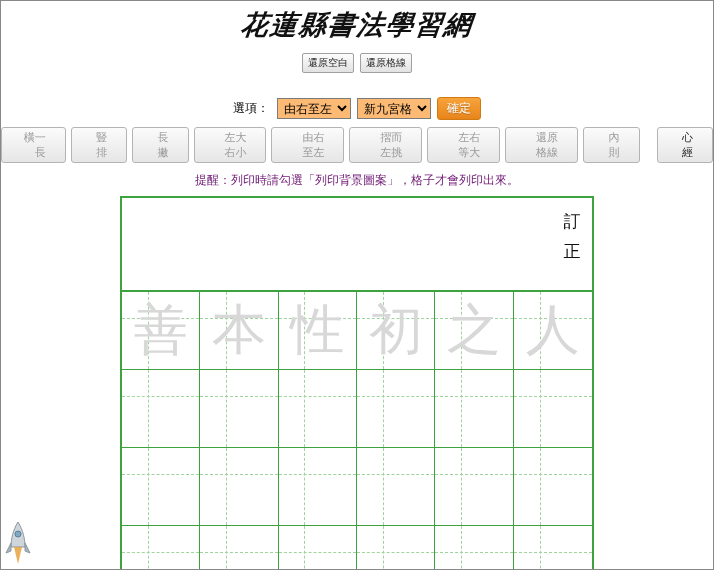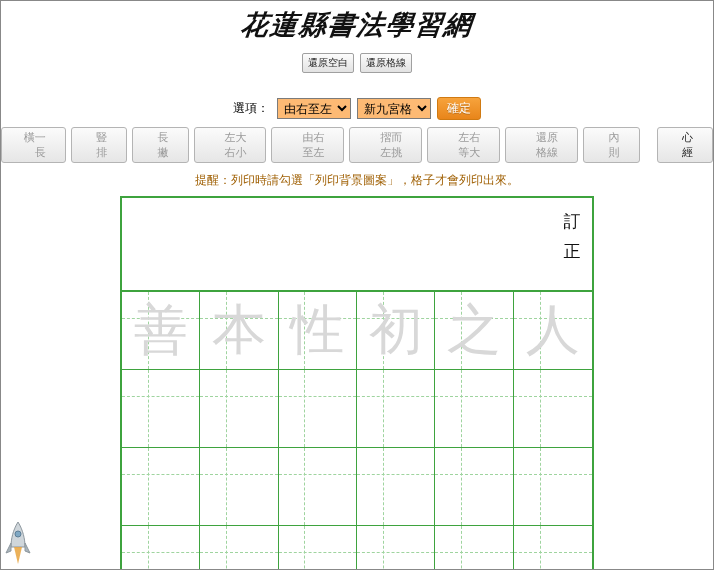--- a/index.html
+++ b/index.html
@@ -137,21 +137,21 @@
   .btn-tool.active {
     color: #222;
     margin-left: 12px;
   }
 
   
   .hint {
     text-align: center;
     font-size: 12px;
     font-family: "DejaVu Sans", sans-serif;
-    color: #a16207;
+    color: #701a75;
     margin-top: 9px;
   }
 
   
   .paper-wrap {
     margin-top: 7px;
     display: flex;
     justify-content: center;
   }
   .paper {

